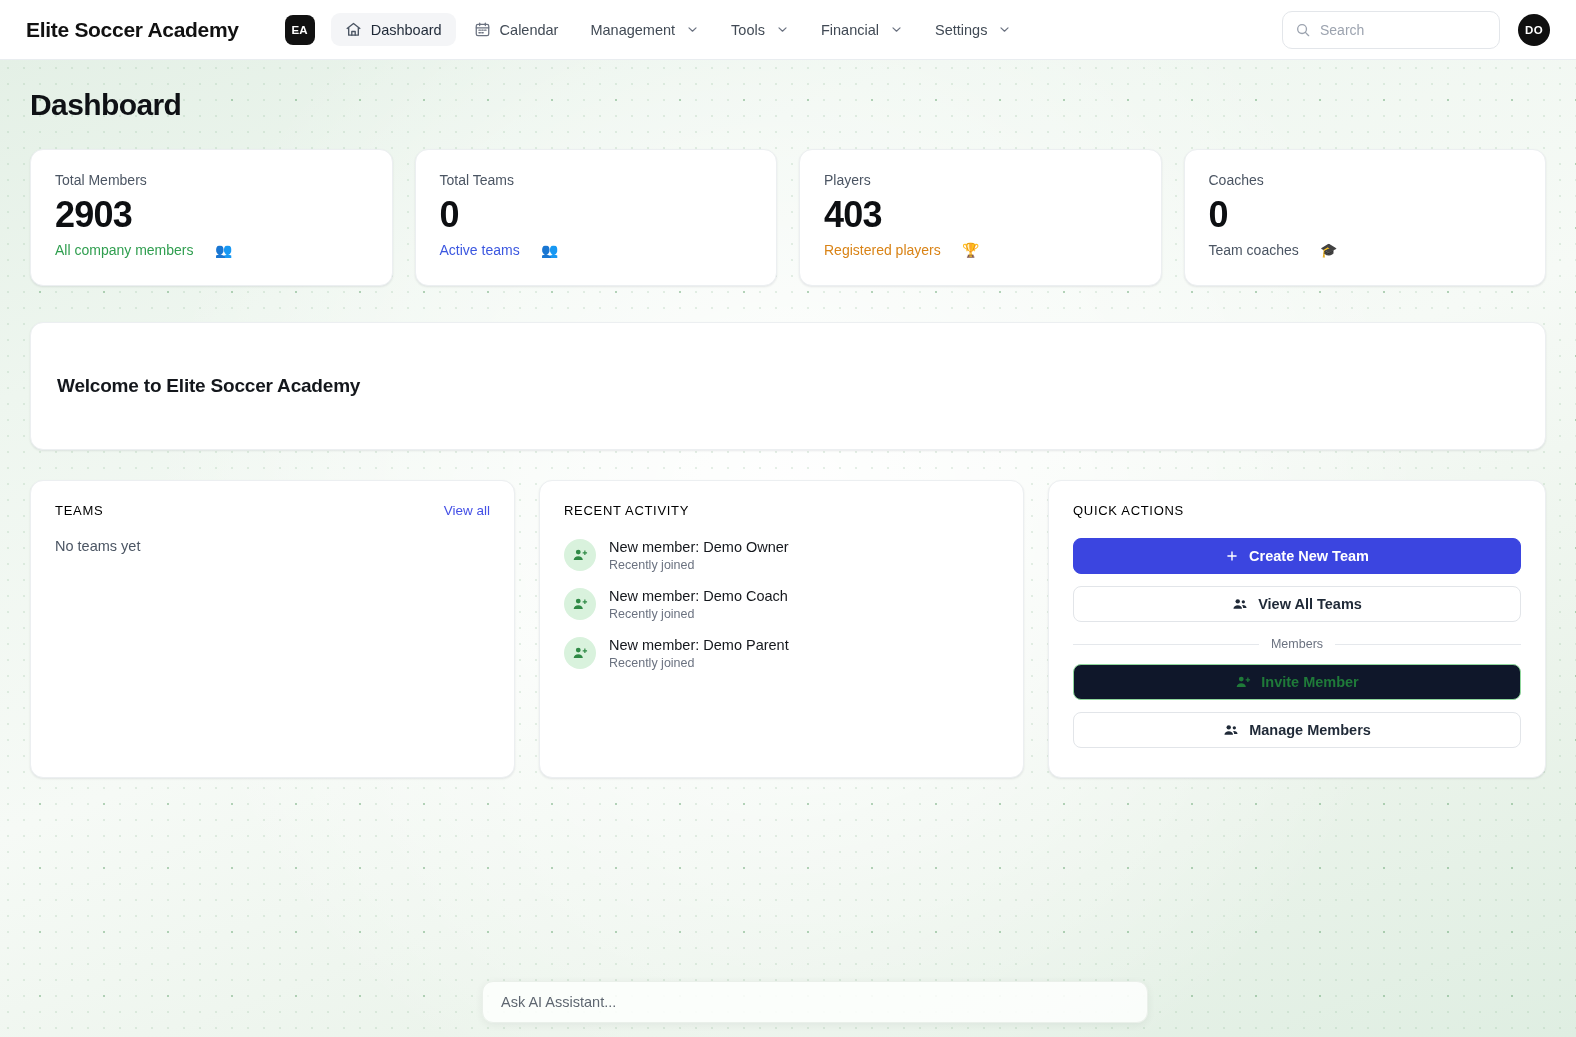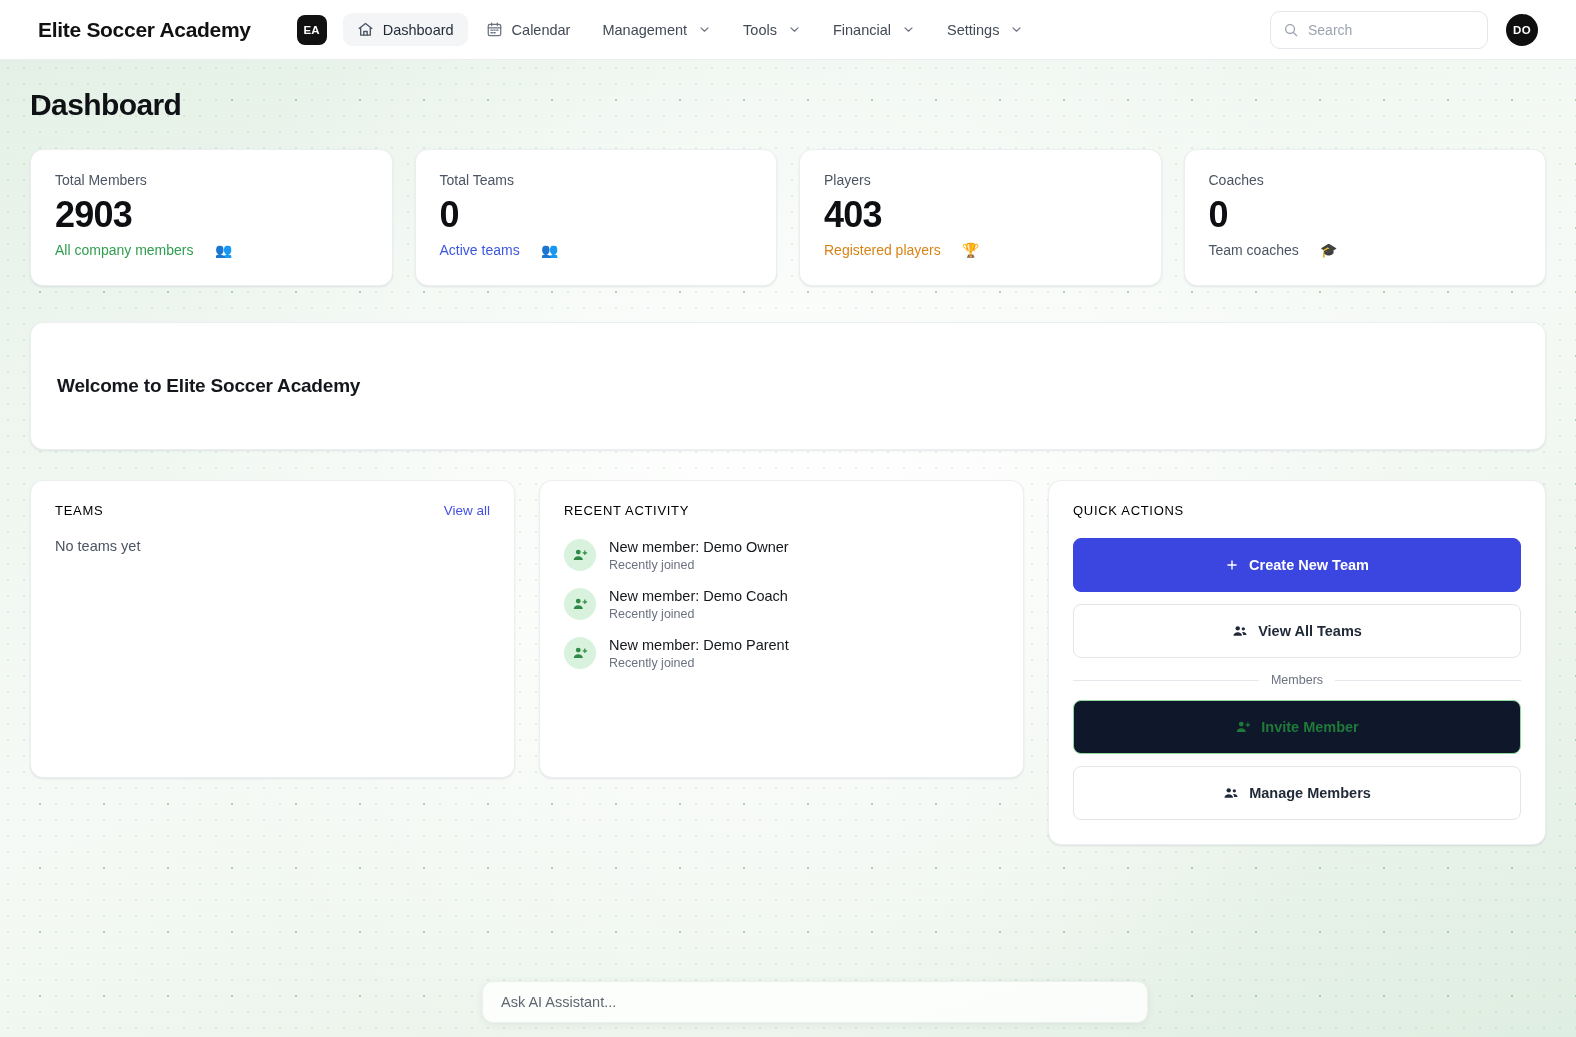--- a/index.html
+++ b/index.html
@@ -27,21 +27,21 @@
   }
 
   
   .header {
     height: 60px;
     flex: 0 0 60px;
     background: #ffffff;
     border-bottom: 1px solid #e9edf0;
     display: flex;
     align-items: center;
-    padding: 0 38px;
+    padding: 0 26px;
     position: relative;
     z-index: 30;
   }
 
   .brand {
     font-size: 21px;
     font-weight: bold;
     letter-spacing: -0.3px;
     color: #111111;
     white-space: nowrap;
@@ -263,21 +263,21 @@
     background: #d9f2dd;
     display: flex; align-items: center; justify-content: center;
     flex: 0 0 auto;
   }
   .act-main { font-size: 14.5px; color: #14171c; line-height: 1.25; }
   .act-sub { font-size: 12.5px; color: #6b7280; margin-top: 2px; }
 
   
   .qa-list { display: flex; flex-direction: column; gap: 12px; }
   .qa-btn {
-    height: 54px;
+    height: 36px;
     border-radius: 8px;
     display: flex;
     align-items: center;
     justify-content: center;
     gap: 10px;
     font-size: 14.5px;
     font-weight: bold;
     cursor: pointer;
     border: 1px solid #e2e5e9;
     background: #ffffff;

